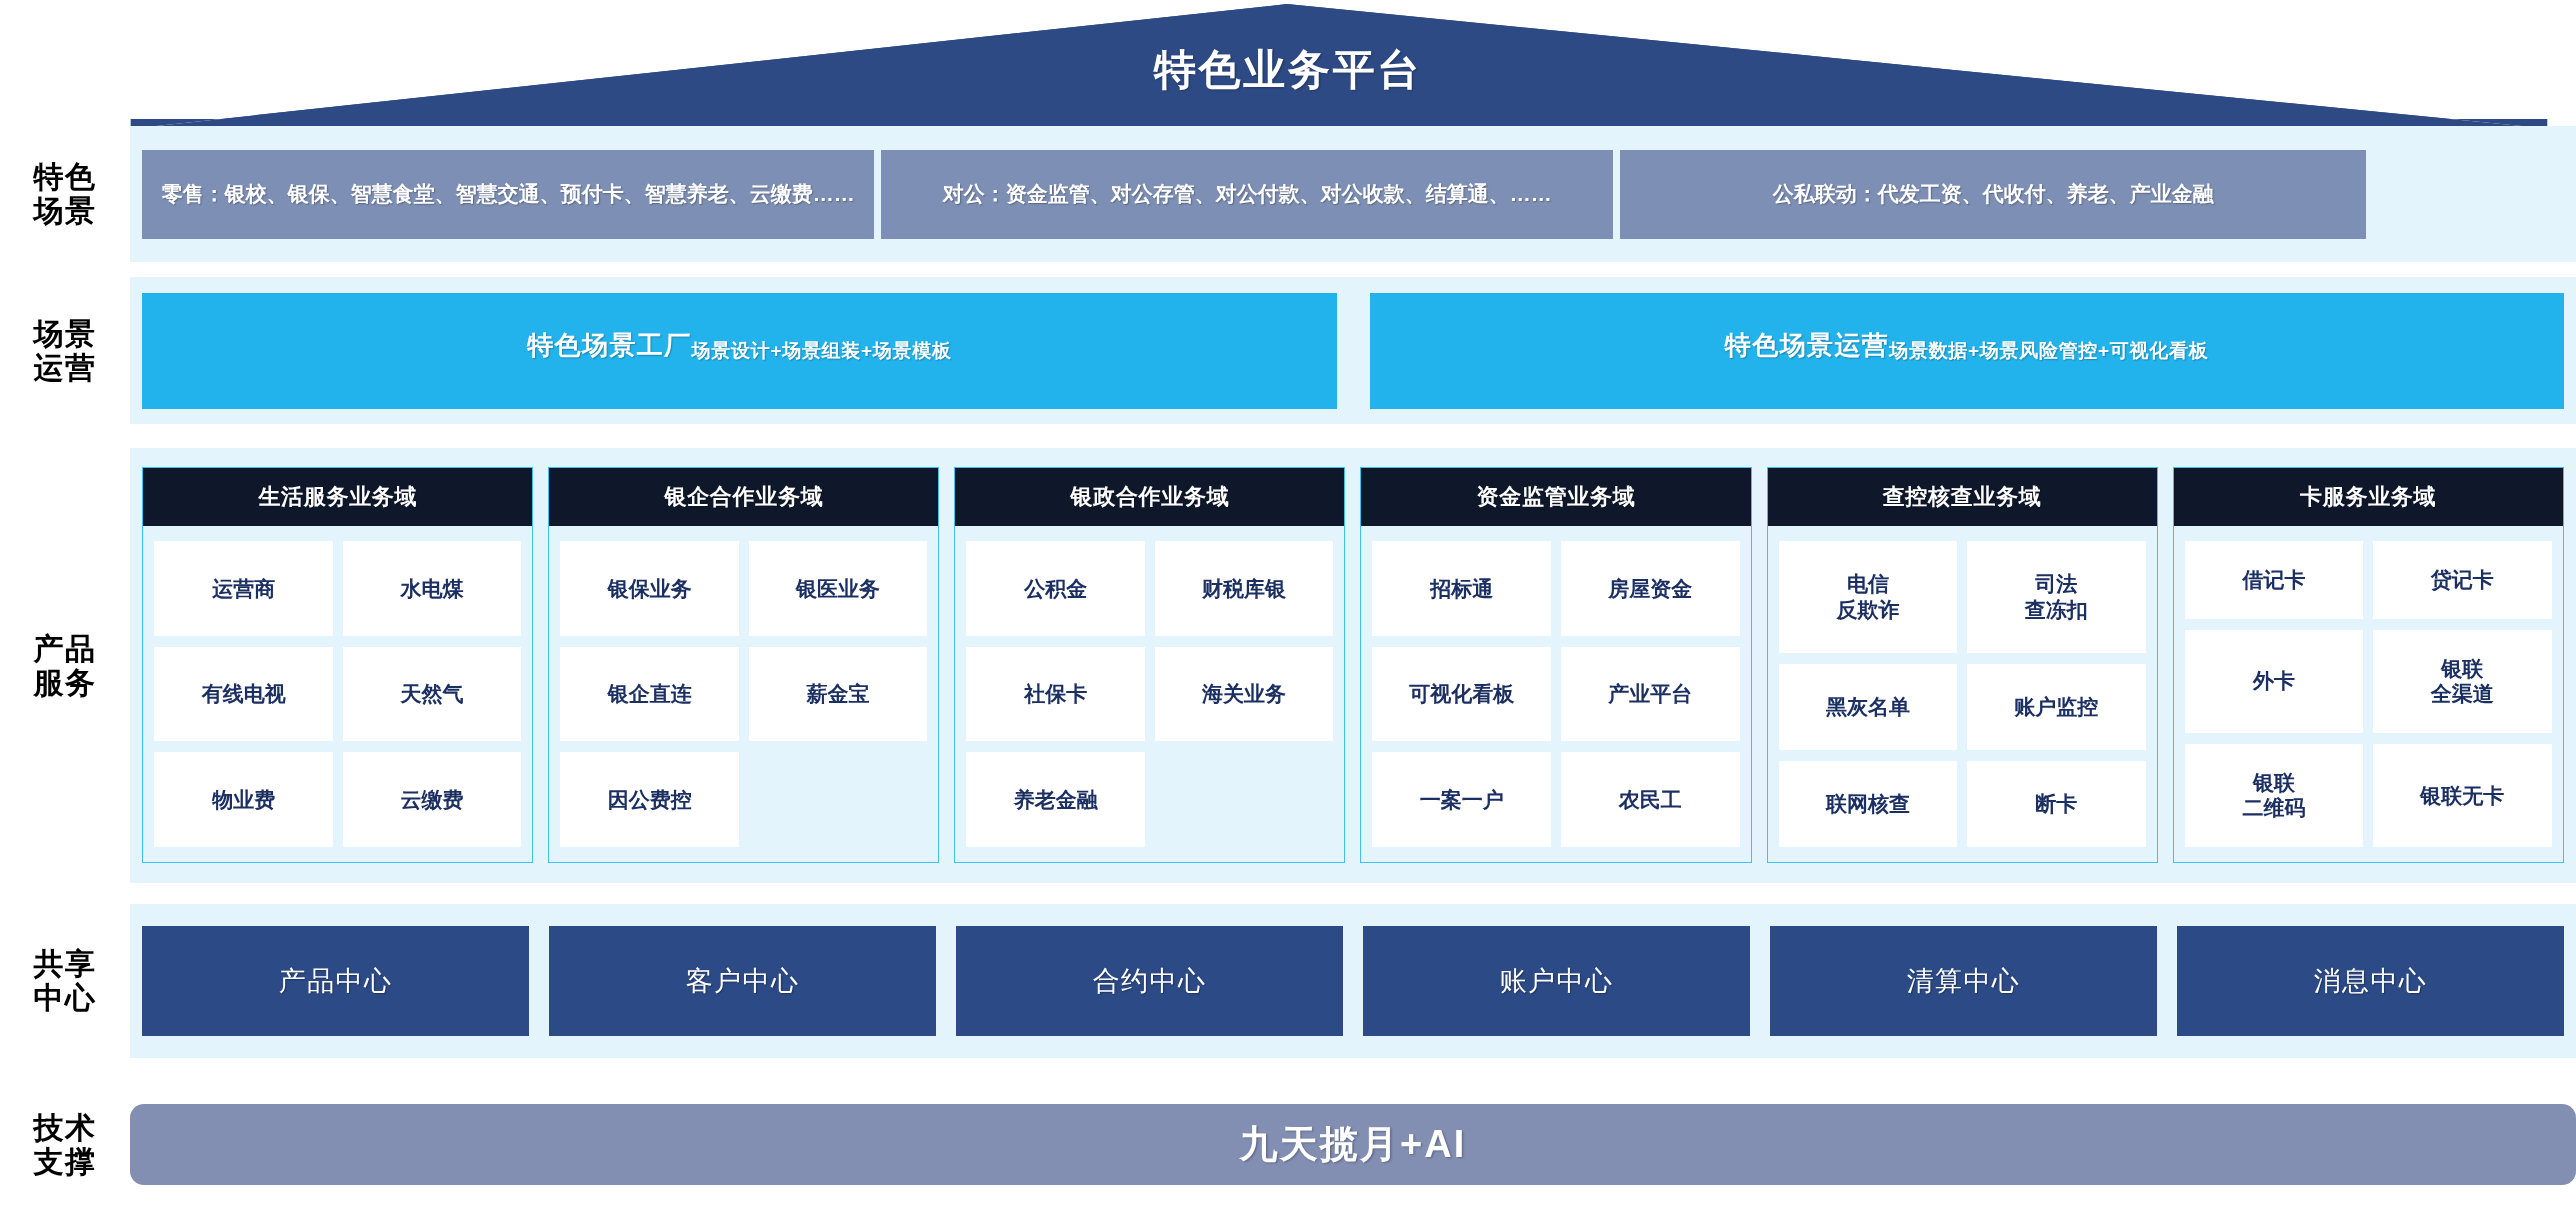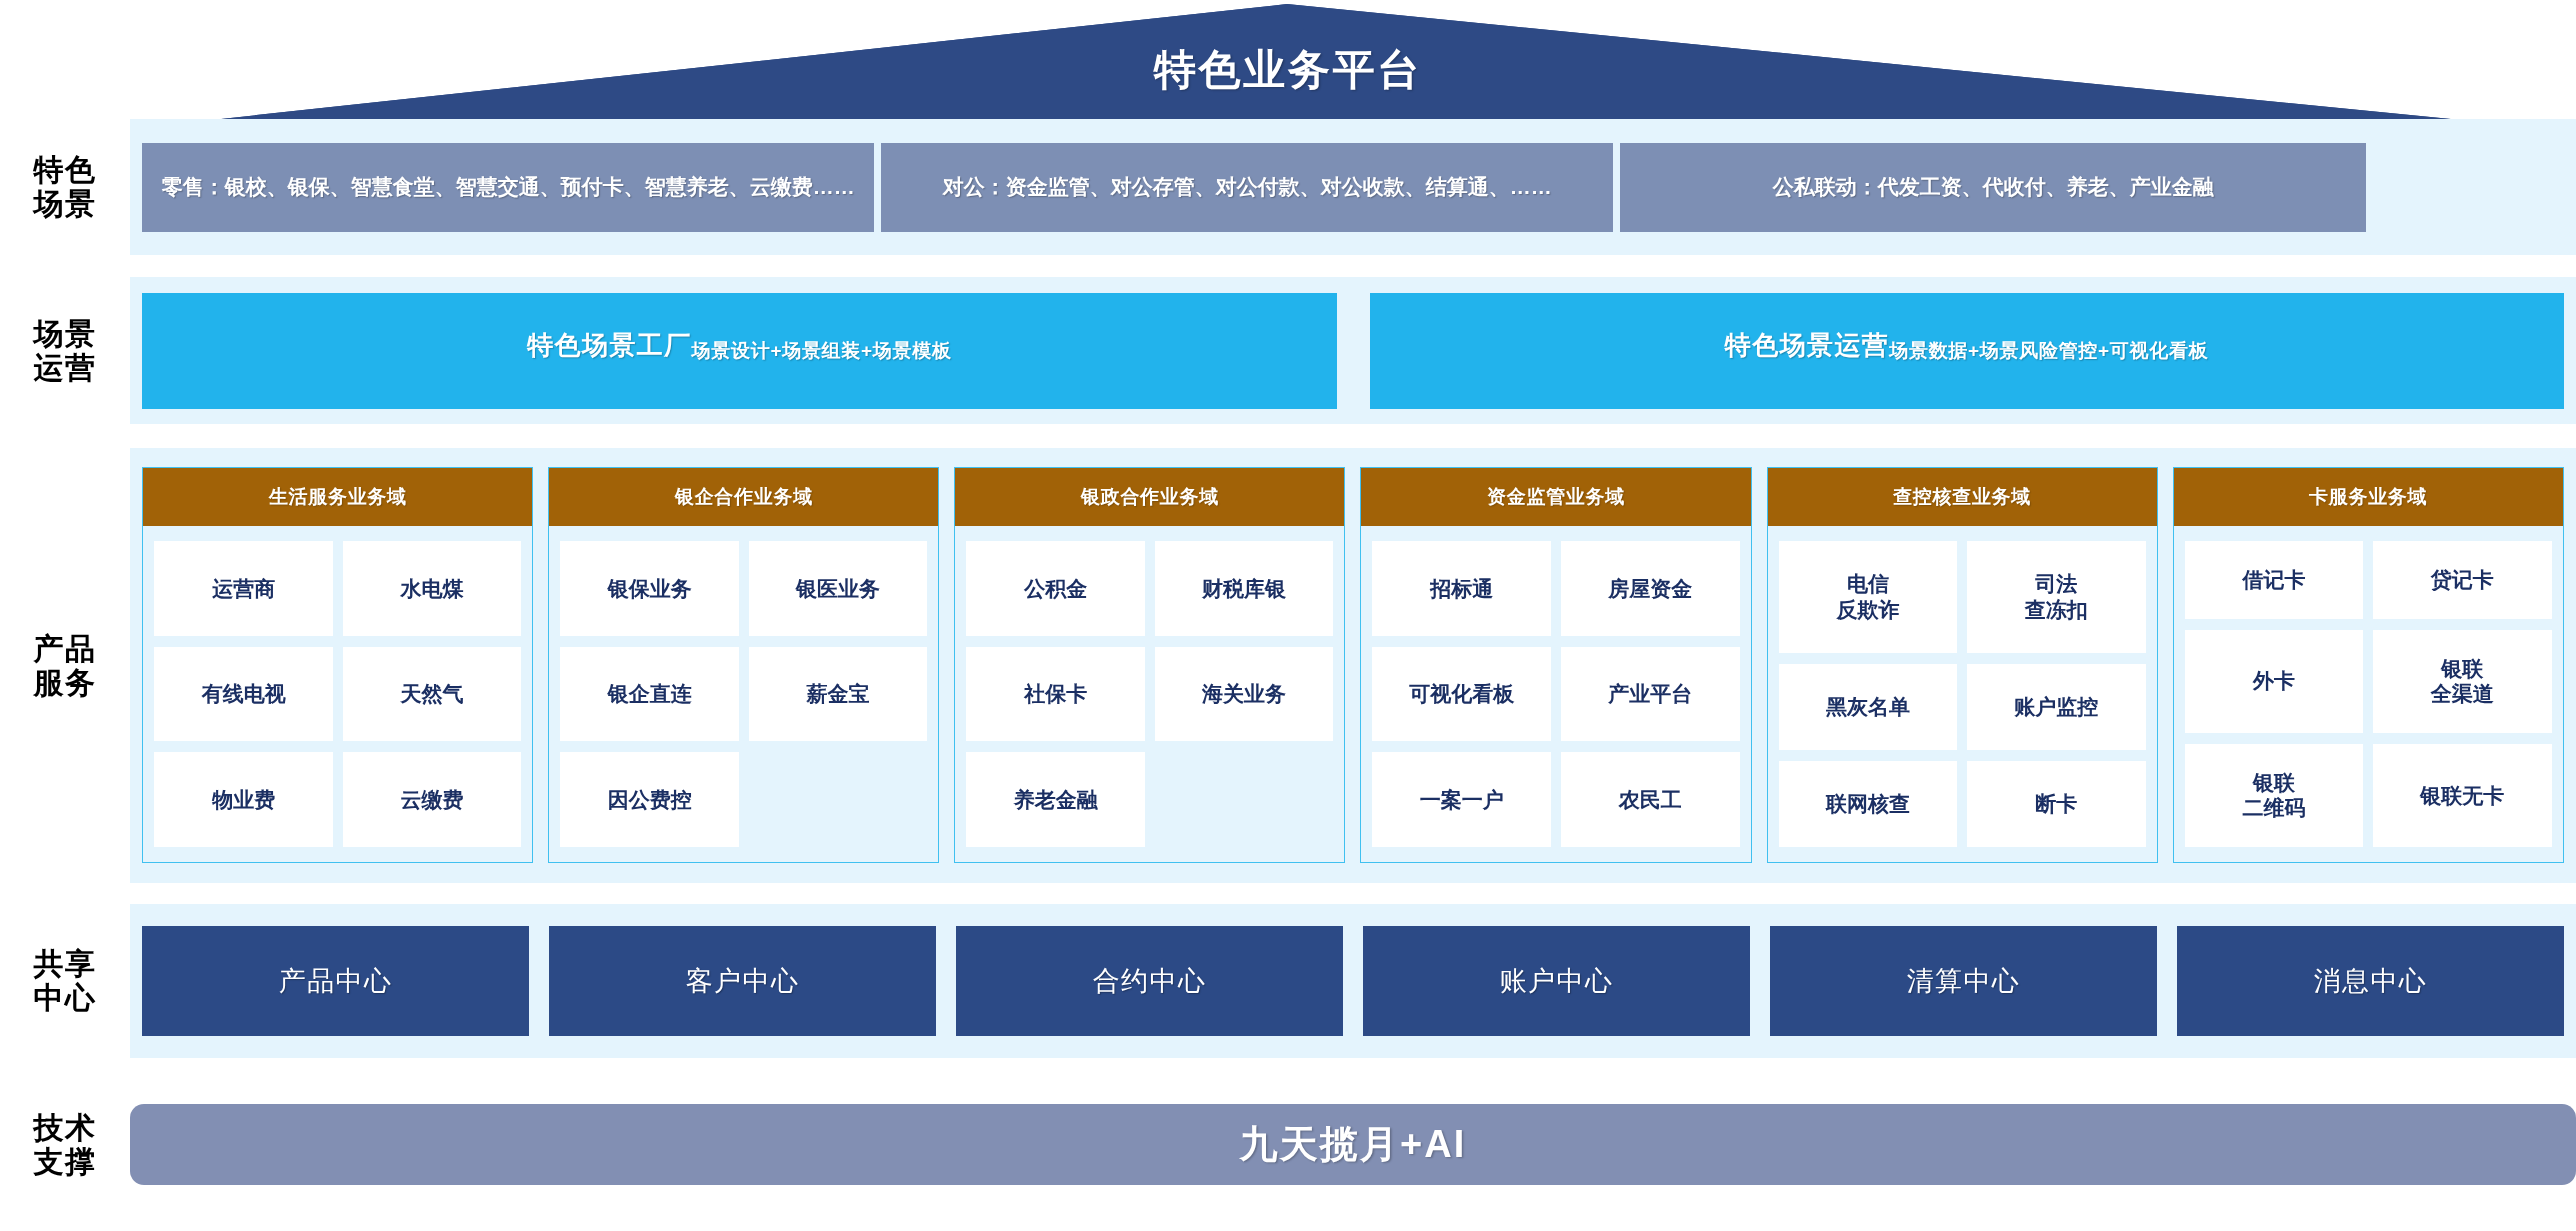--- a/index.html
+++ b/index.html
@@ -25,21 +25,21 @@
     width:130px;flex:0 0 130px;
     display:flex;align-items:center;justify-content:center;
     color:#000000;font-size:30px;font-weight:bold;line-height:1.12;
     text-align:center;letter-spacing:1.4px;
   }
   .band{
     flex:1 1 auto;background:#e4f4fd;
     display:flex;align-items:center;
   }
   
-  #row-scenario{left:0;top:119px;width:2576px;height:136px;}
+  #row-scenario{left:0;top:126px;width:2576px;height:136px;}
   #row-scenario .band{padding:0 12.3px;gap:7px;height:136px;box-sizing:border-box;}
   .scn-box{
     background:#7d8fb4;color:#ffffff;
     display:flex;align-items:center;justify-content:center;text-align:center;
     font-size:21px;font-weight:bold;line-height:1.5;
     padding:6.8px 12.3px;box-sizing:border-box;height:89px;
     text-shadow:1px 1px 1.4px rgba(0,0,0,.28);
   }
   .scn-0{flex:0 0 732px;}
   .scn-1{flex:0 0 732px;}
@@ -55,23 +55,23 @@
   .op-title{font-size:26px;font-weight:bold;letter-spacing:1.4px;margin-bottom:9.6px;}
   .op-sub{font-size:19px;font-weight:bold;letter-spacing:0.7px;}
   
   #row-product{left:0;top:448px;width:2576px;height:435px;}
   #row-product .band{padding:19px 12.3px;gap:15px;height:435px;box-sizing:border-box;align-items:flex-start;}
   .prod-card{
     flex:1 1 0;background:#e4f4fd;border:1.4px solid #3fc0f0;
     display:flex;flex-direction:column;height:396px;box-sizing:border-box;
   }
   .prod-head{
-    background:#a16207;color:#ffffff;height:58px;flex:0 0 58px;
-    display:flex;align-items:center;justify-content:center;
-    font-size:19px;font-weight:bold;letter-spacing:0.7px;
+    background:#0f172a;color:#ffffff;height:58px;flex:0 0 58px;
+    display:flex;align-items:center;justify-content:center;
+    font-size:22px;font-weight:bold;letter-spacing:0.7px;
     text-shadow:1px 1px 1.4px rgba(0,0,0,.22);
   }
   .prod-grid{
     flex:1 1 auto;display:grid;grid-template-columns:1fr 1fr;
     gap:11px 9.6px;padding:15px 11px;box-sizing:border-box;
   }
   .prod-tile{
     background:#ffffff;color:#1b2f63;
     display:flex;align-items:center;justify-content:center;text-align:center;
     font-size:21px;font-weight:bold;line-height:1.22;

